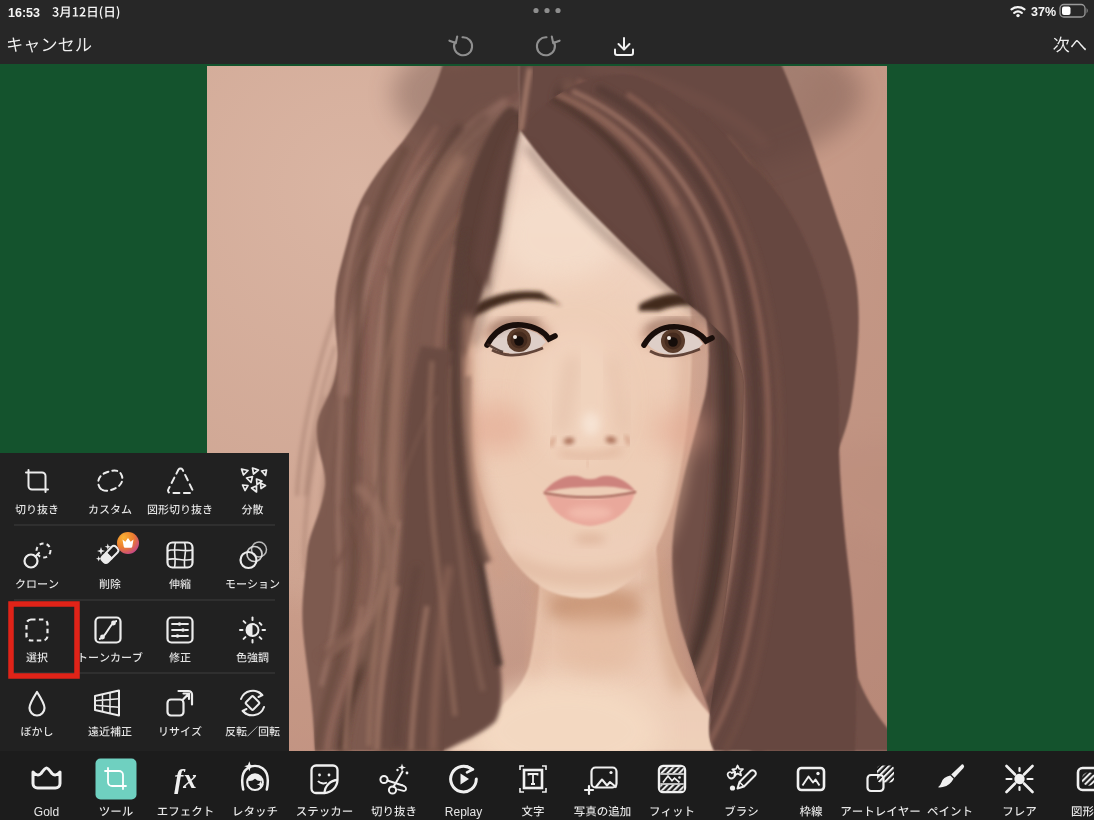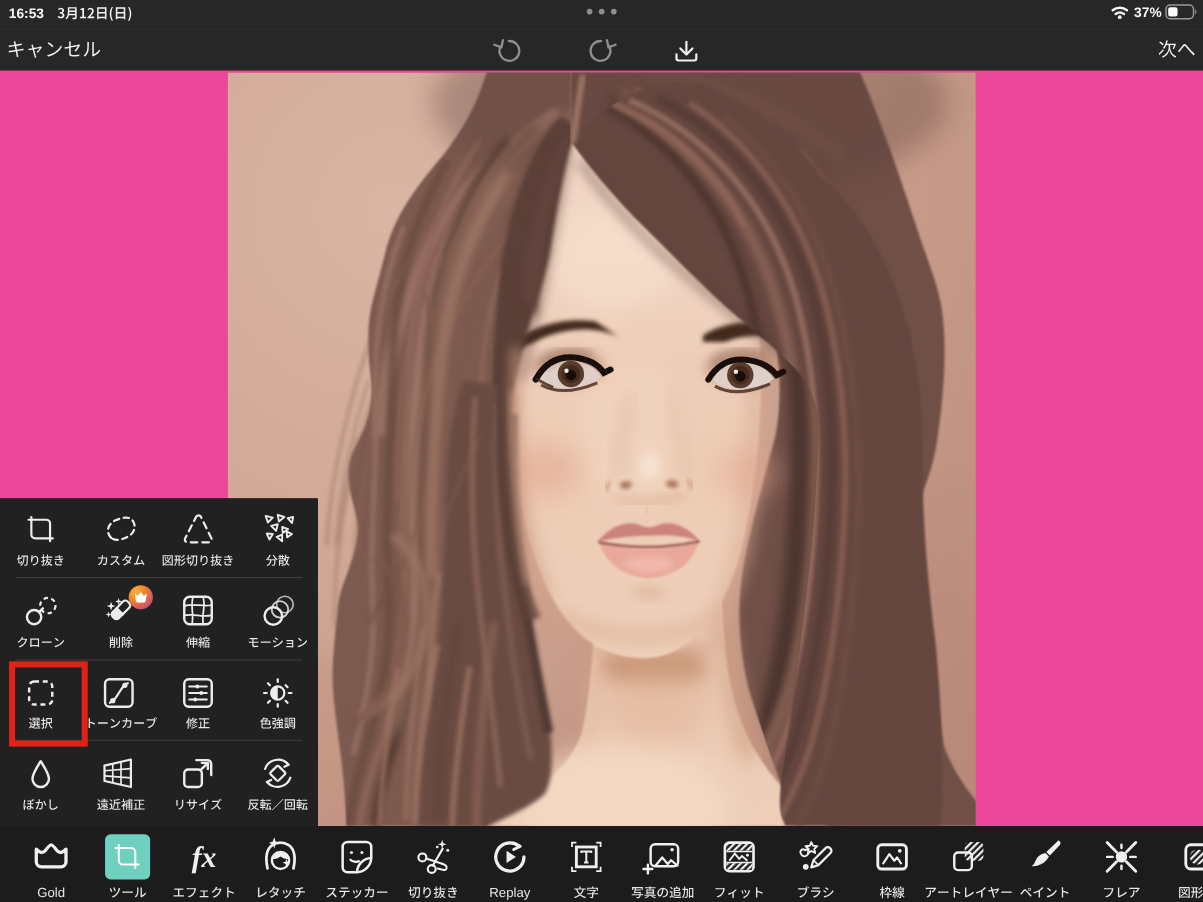--- a/index.html
+++ b/index.html
@@ -1,16 +1,16 @@
 <!DOCTYPE html>
 <html><head><meta charset="utf-8">
 <style>
 *{margin:0;padding:0;box-sizing:border-box}
 html,body{width:1094px;height:820px;overflow:hidden;background:#151515;font-family:"Liberation Sans",sans-serif}
-#stage{position:relative;width:1094px;height:820px;background:#ec4899}
+#stage{position:relative;width:1094px;height:820px;background:#14532d}
 .abs{position:absolute}
 #statusbar{left:0;top:0;width:1094px;height:27px;background:#272727}
 #topbar{left:0;top:27px;width:1094px;height:37px;background:#272727}
 #photo{left:207px;top:66px;width:680px;height:685px}
 #panel{left:0;top:453px;width:289px;height:298px;background:#212121}
 #botbar{left:0;top:751px;width:1094px;height:69px;background:#1c1c1c}
 </style></head>
 <body>
 <div id="stage">
 

